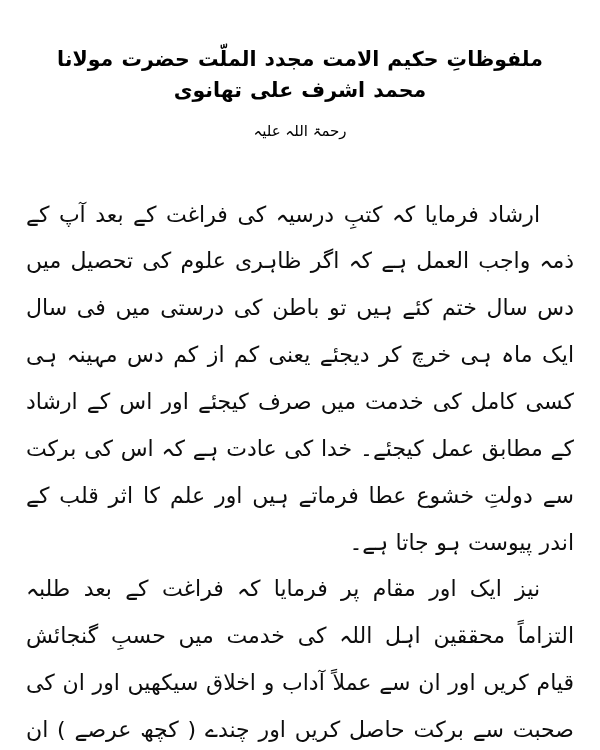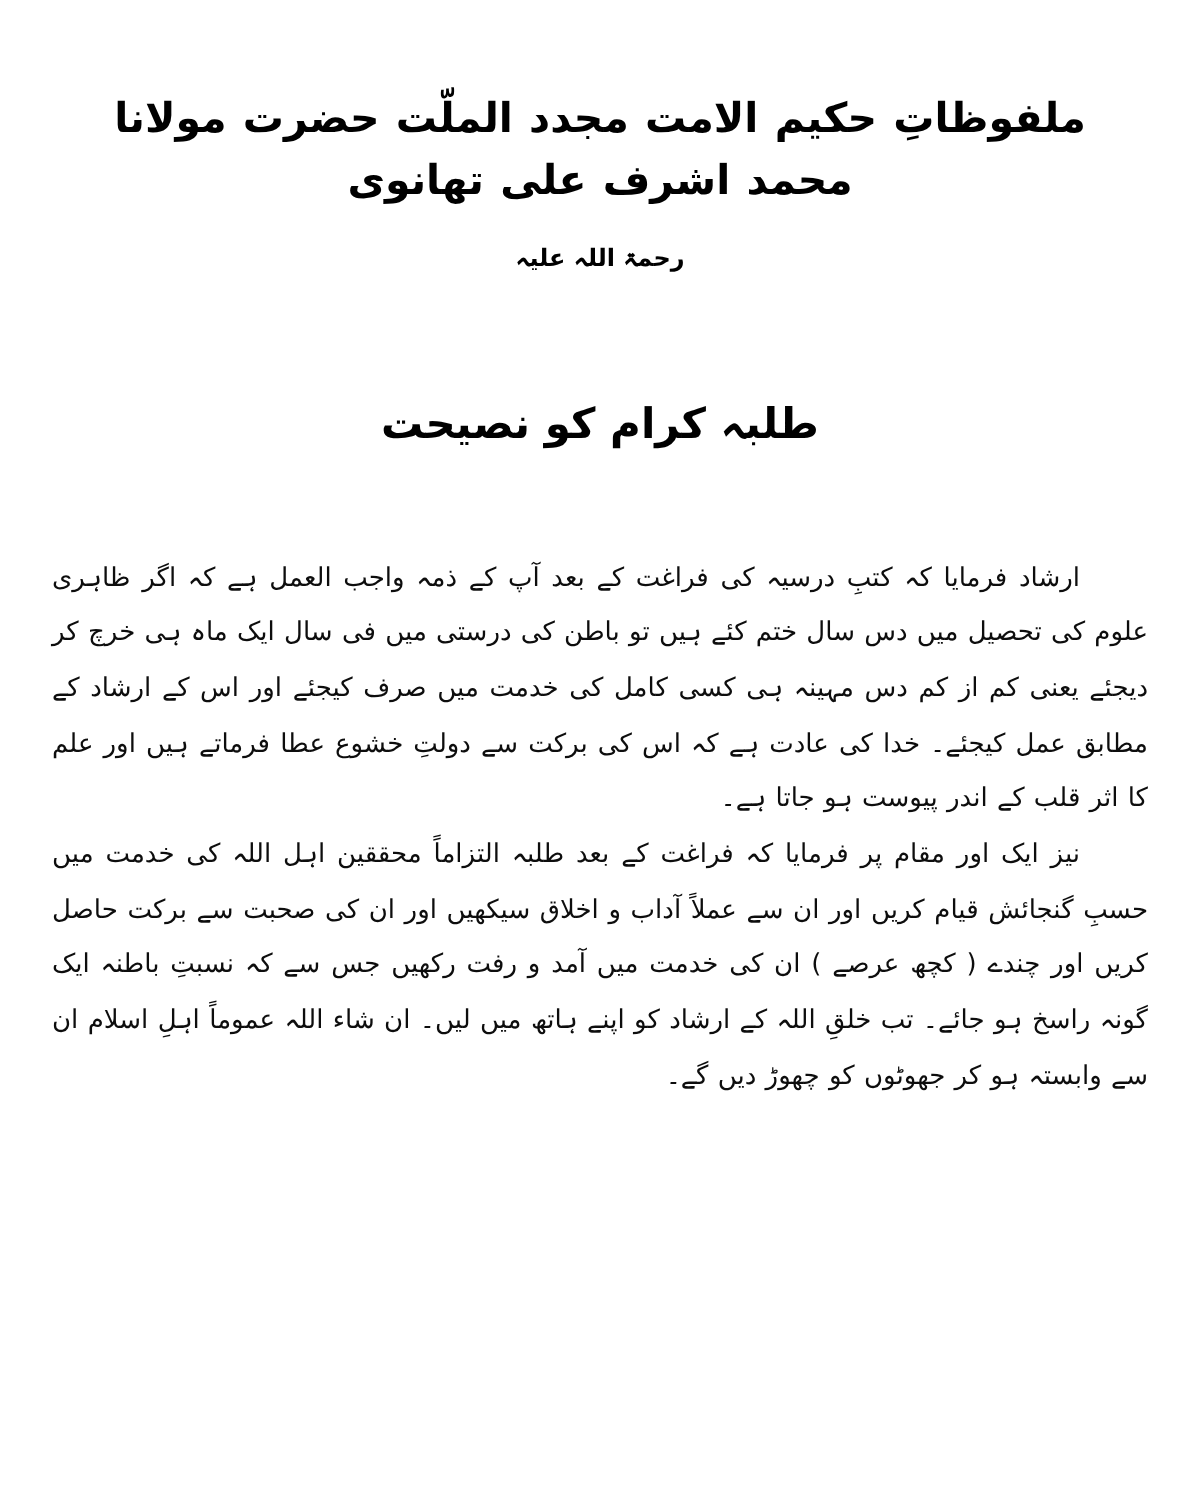--- a/index.html
+++ b/index.html
@@ -33,43 +33,43 @@
     font-weight: 700;
     text-align: center;
     letter-spacing: 0px;
     word-spacing: 1px;
     margin: 0 0 2px 0;
     padding: 0 4px;
     color: #000000;
   }
 
   .doc-honorific {
-    font-size: 12px;
-    font-weight: 700;
+    font-size: 15px;
+    font-weight: 400;
     text-align: center;
     margin: 16px 0 0 0;
     color: #000000;
   }
 
   
   .section-heading {
     font-size: 21px;
     font-weight: 700;
     text-align: center;
     margin: 64px 0 0 0;
     color: #000000;
   }
 
   
   .body-block {
     margin-top: 52px;
   }
 
   .para {
-    font-size: 13px;
+    font-size: 22px;
     line-height: 2.13;
     text-align: justify;
     text-align-last: right;
     margin: 0;
     color: #0d0d0d;
     word-spacing: 0.5px;
   }
 
   .para + .para {
   }
@@ -81,21 +81,20 @@
 </style>
 </head>
 <body>
 
 <div class="page">
 
   <h1 class="doc-title">ملفوظاتِ حکیم الامت مجدد الملّت حضرت مولانا محمد اشرف علی تھانوی</h1>
 
   <div class="doc-honorific">رحمۃ اللہ علیہ</div>
 
-  <h2 class="section-heading">طلبہ کرام کو نصیحت</h2>
 
   <div class="body-block">
     <p class="para"><span class="para-indent"></span><span>ارشاد فرمایا کہ کتبِ درسیہ کی فراغت کے بعد آپ کے ذمہ واجب العمل ہے کہ اگر ظاہری علوم کی تحصیل میں دس سال ختم کئے ہیں تو باطن کی درستی میں فی سال ایک ماہ ہی خرچ کر دیجئے یعنی کم از کم دس مہینہ ہی کسی کامل کی خدمت میں صرف کیجئے اور اس کے ارشاد کے مطابق عمل کیجئے۔ خدا کی عادت ہے کہ اس کی برکت سے دولتِ خشوع عطا فرماتے ہیں اور علم کا اثر قلب کے اندر پیوست ہو جاتا ہے۔</span></p>
 
     <p class="para"><span class="para-indent"></span><span>نیز ایک اور مقام پر فرمایا کہ فراغت کے بعد طلبہ التزاماً محققین اہل اللہ کی خدمت میں حسبِ گنجائش قیام کریں اور ان سے عملاً آداب و اخلاق سیکھیں اور ان کی صحبت سے برکت حاصل کریں اور چندے ( کچھ عرصے ) ان کی خدمت میں آمد و رفت رکھیں جس سے کہ نسبتِ باطنہ ایک گونہ راسخ ہو جائے۔ تب خلقِ اللہ کے ارشاد کو اپنے ہاتھ میں لیں۔ ان شاء اللہ عموماً اہلِ اسلام ان سے وابستہ ہو کر جھوٹوں کو چھوڑ دیں گے۔</span></p>
   </div>
 
 </div>
 
 </body></html>

